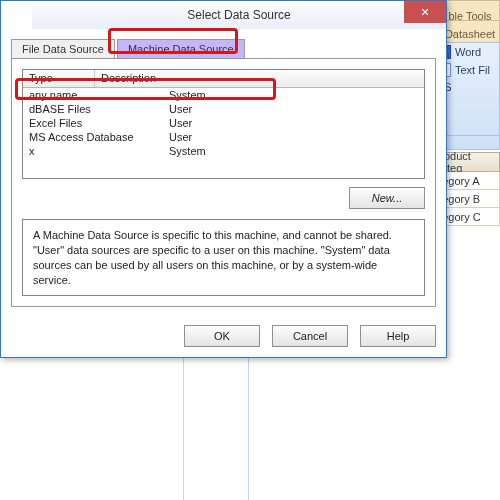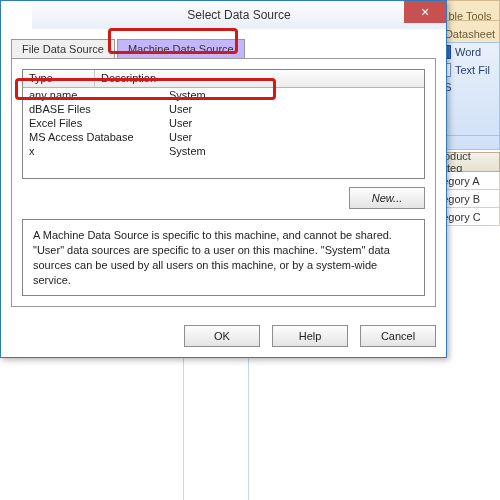--- a/index.html
+++ b/index.html
@@ -137,19 +137,19 @@
         </div>
       </div>
       <div class="btnrow">
         <div class="btn">New...</div>
       </div>
       <div class="infobox">A Machine Data Source is specific to this machine, and cannot be shared. "User" data sources are specific to a user on this machine.  "System" data sources can be used by all users on this machine, or by a system-wide service.</div>
     </div>
   </div>
   <div class="dlg-buttons">
     <div class="btn">OK</div>
+    <div class="btn">Cancel</div>
     <div class="btn">Help</div>
-    <div class="btn">Cancel</div>
   </div>
 
   <div class="hl tabhl"></div>
   <div class="hl rowhl"></div>
 </div>
 
 </body></html>

